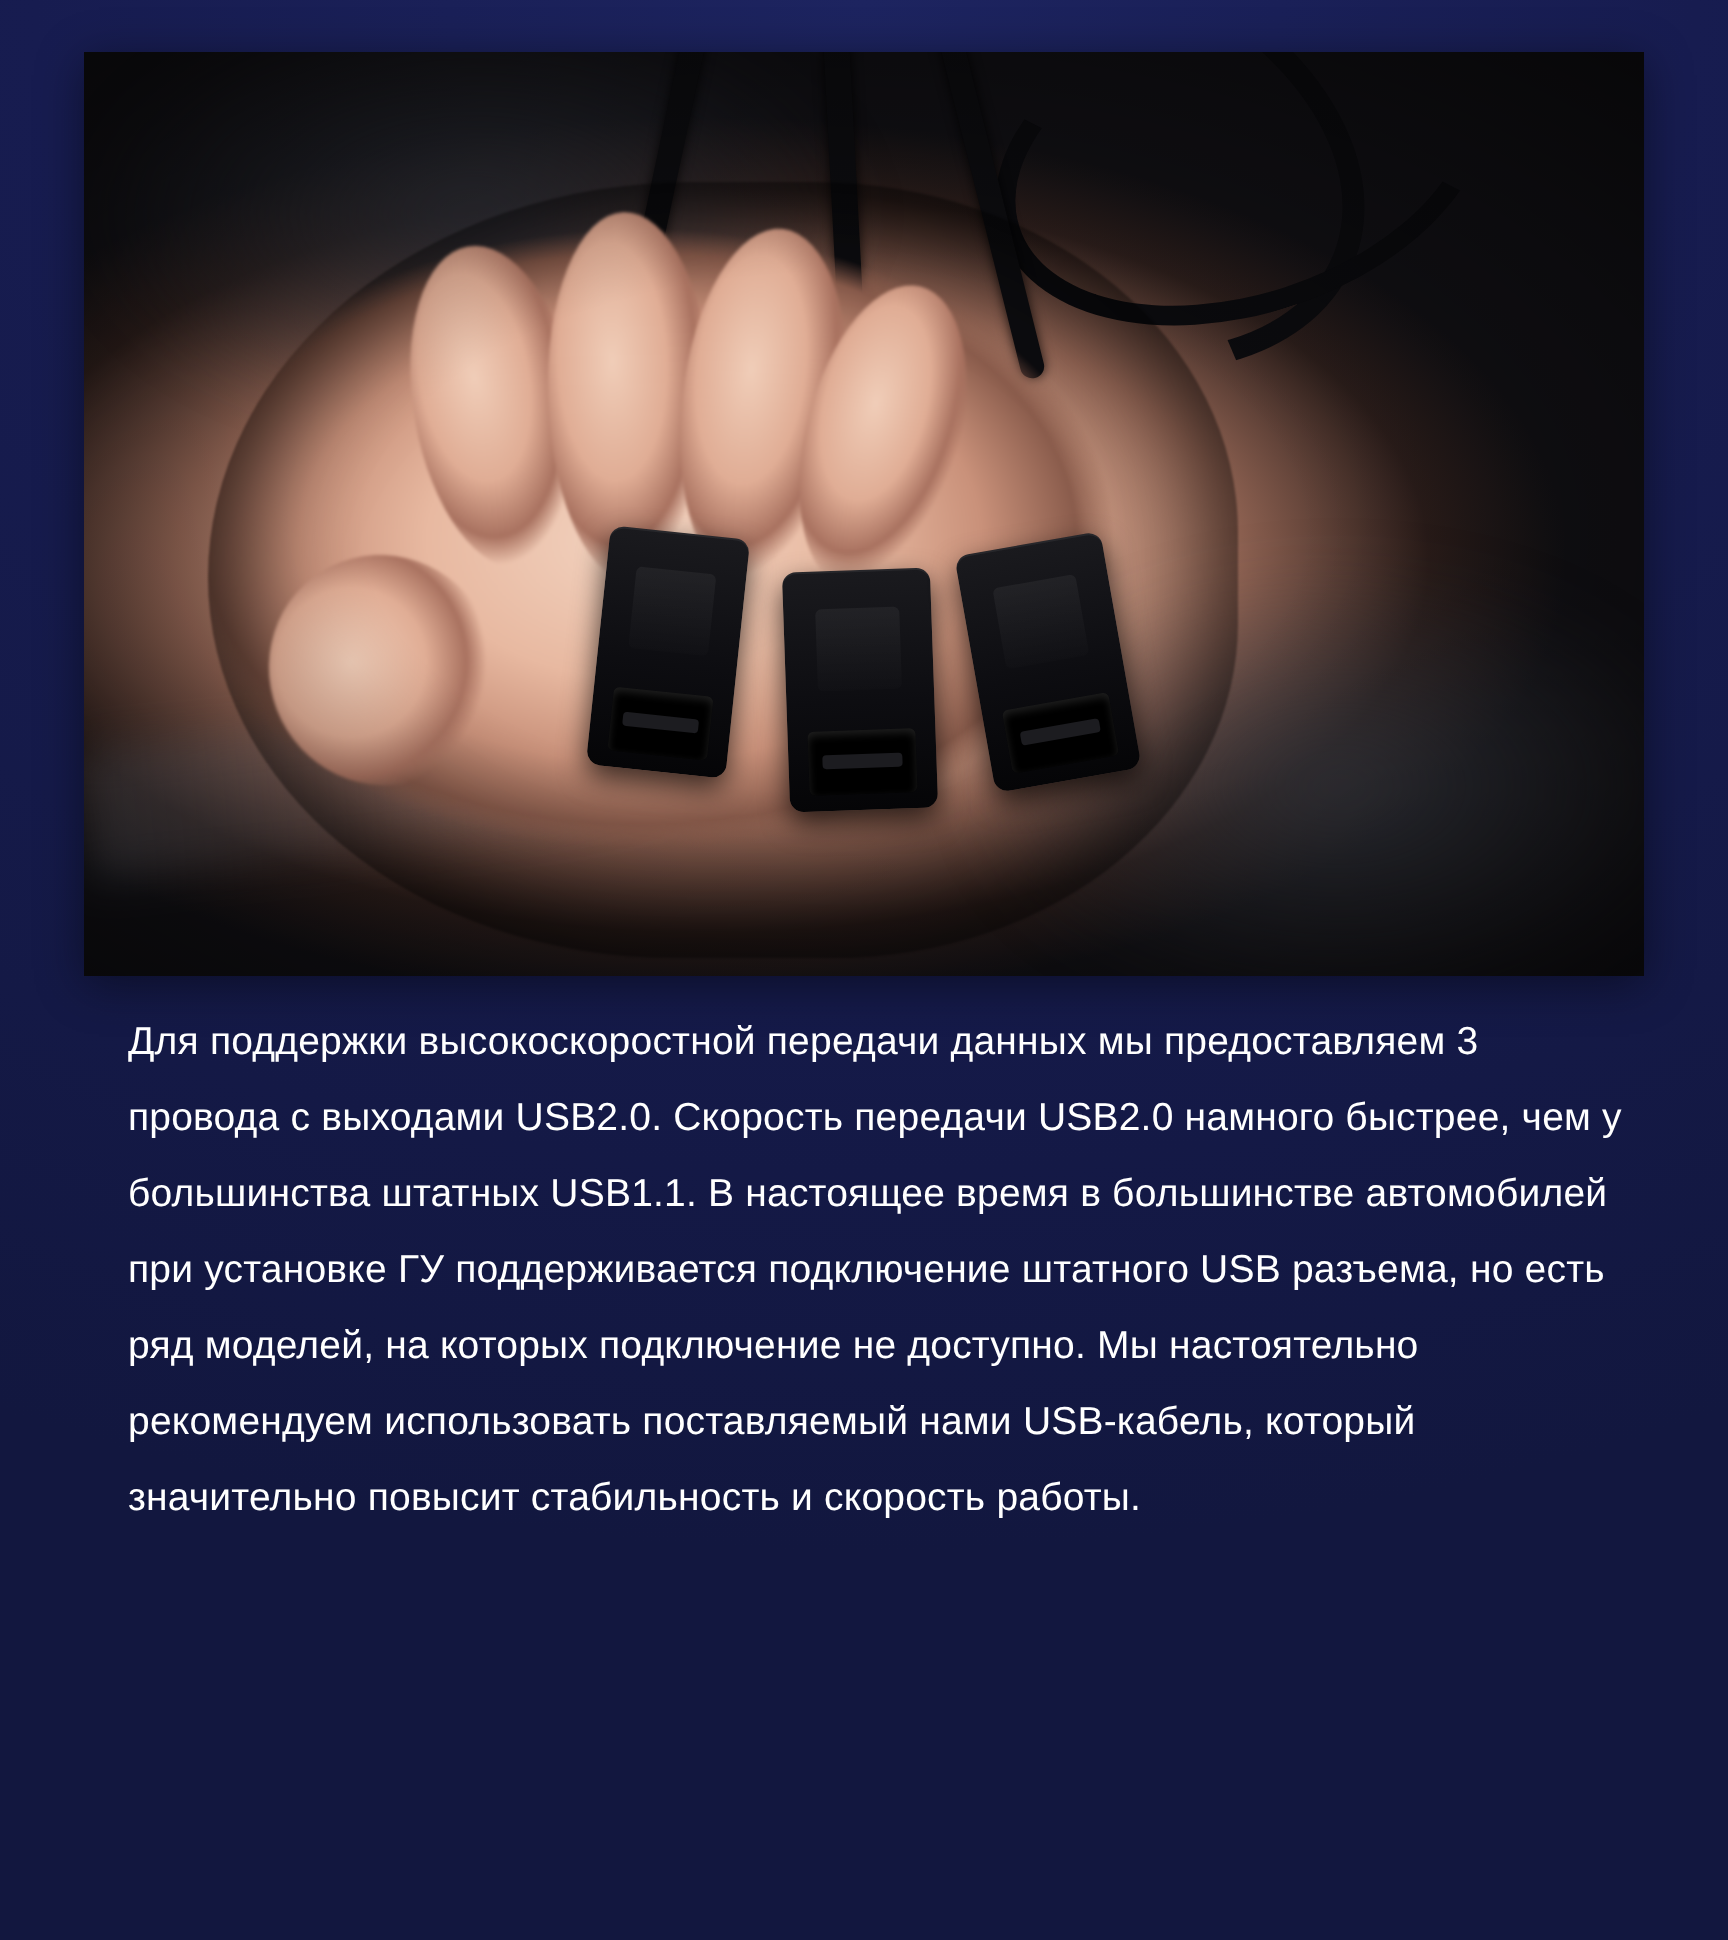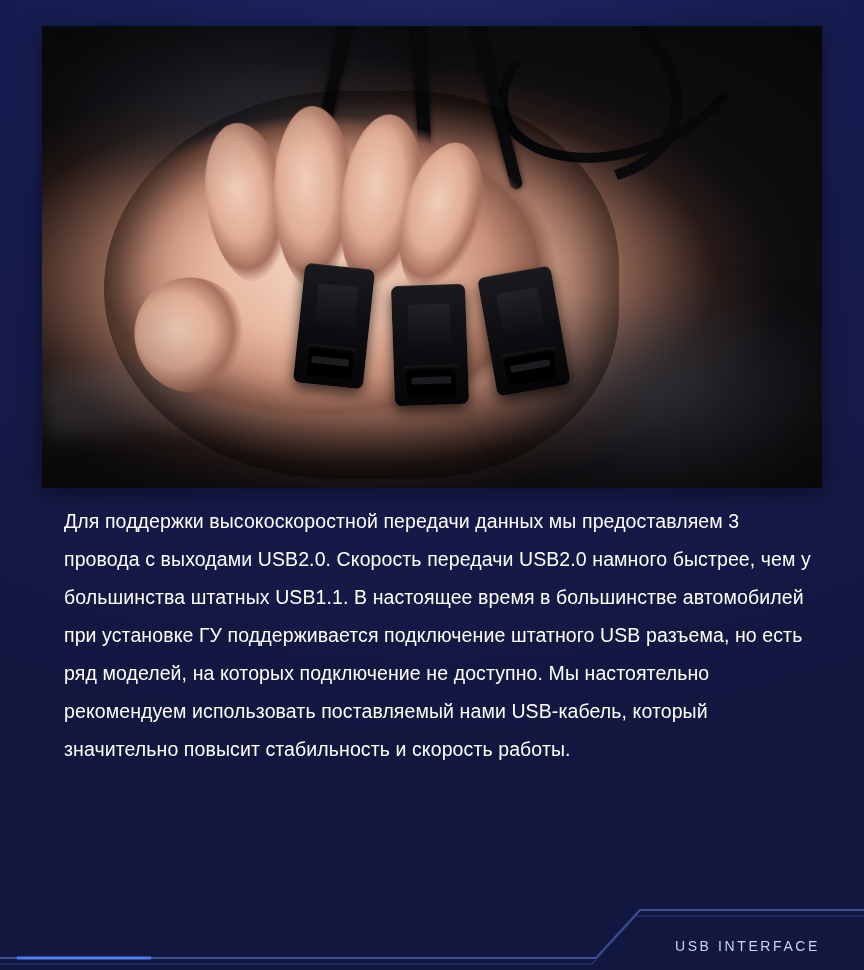--- a/index.html
+++ b/index.html
@@ -240,22 +240,14 @@
       </div>
 
       <div class="photo-vignette"></div>
     </div>
   </div>
 
   <div class="copy">
     <p>Для поддержки высокоскоростной передачи данных мы предоставляем 3 провода с выходами USB2.0. Скорость передачи USB2.0 намного быстрее, чем у большинства штатных USB1.1. В настоящее время в большинстве автомобилей при установке ГУ поддерживается подключение штатного USB разъема, но есть ряд моделей, на которых подключение не доступно. Мы настоятельно рекомендуем использовать поставляемый нами USB-кабель, который значительно повысит стабильность и скорость работы.</p>
   </div>
 
-  <div class="footer">
-    <svg class="footer-svg" width="864" height="70" viewBox="0 0 864 70" xmlns="http://www.w3.org/2000/svg">
-      <path d="M0 58 L596 58 L640 10 L864 10" fill="none" stroke="#465aa0" stroke-width="2" opacity="0.85"></path>
-      <path d="M0 64 L592 64 L636 16 L864 16" fill="none" stroke="#2e3c76" stroke-width="1.5" opacity="0.7"></path>
-      <path d="M18 58 L150 58" stroke="#4f7ff0" stroke-width="3" stroke-linecap="round"></path>
-    </svg>
-    <div class="footer-label">USB INTERFACE</div>
-  </div>
 
 </div>
 
 </body></html>

